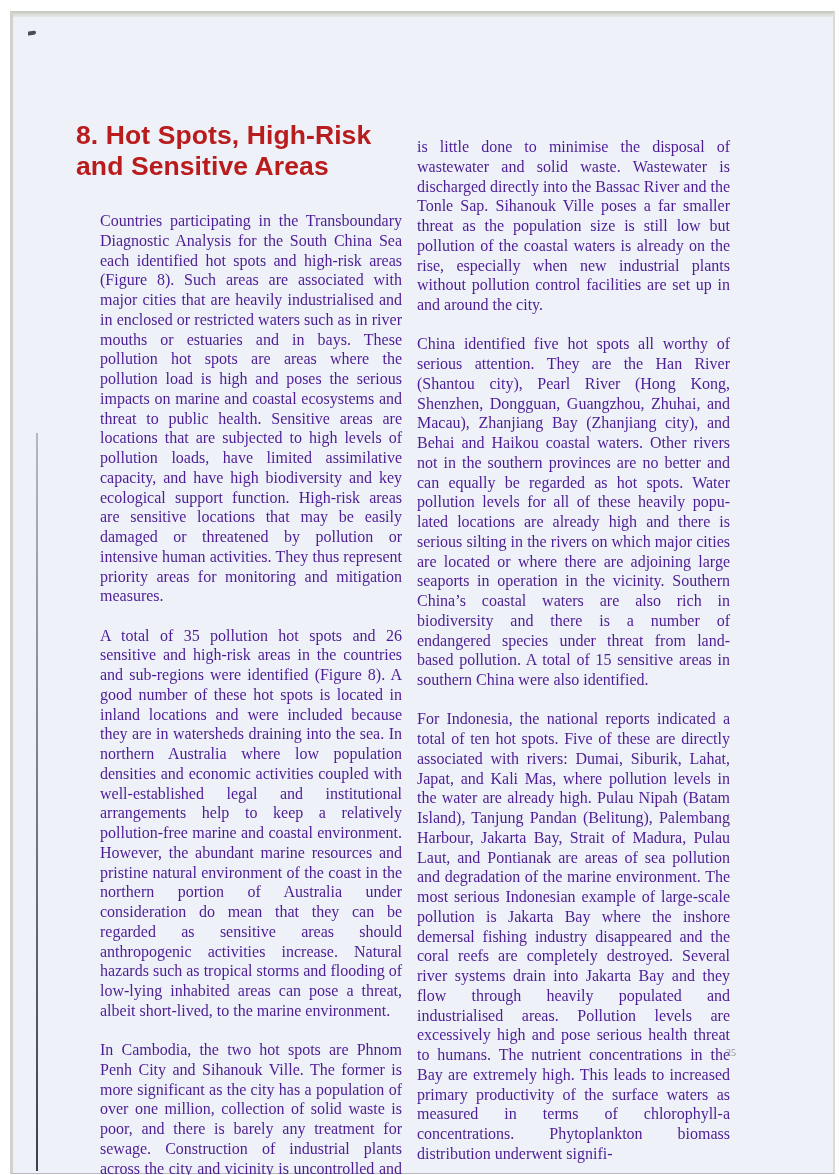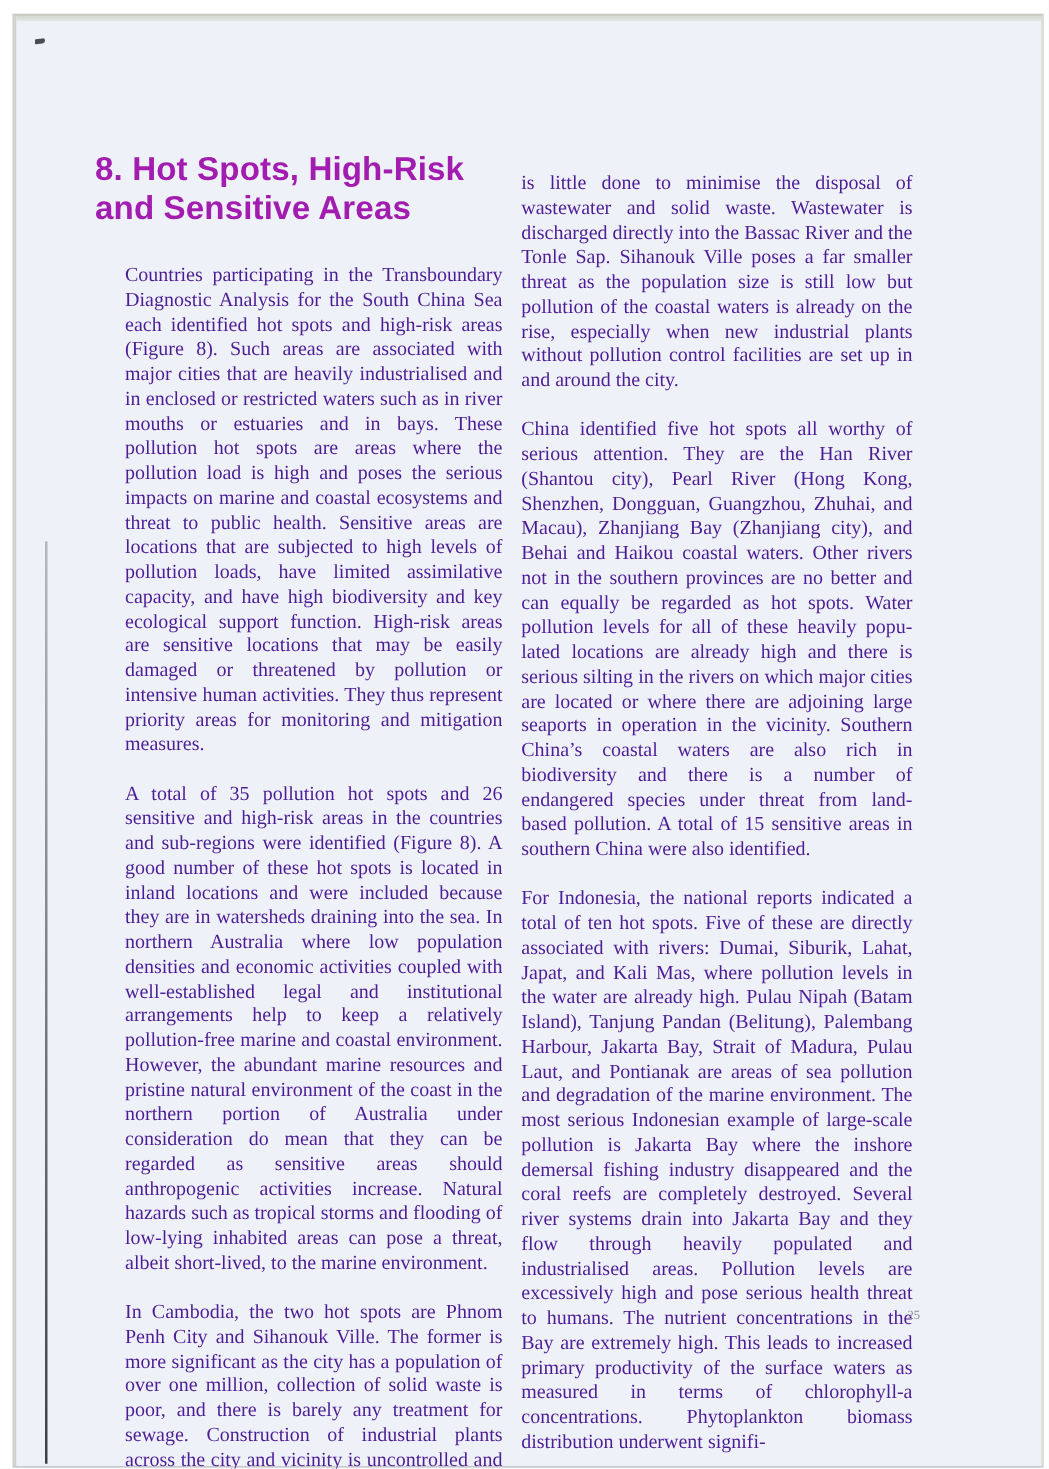--- a/index.html
+++ b/index.html
@@ -53,21 +53,21 @@
   .title {
     position: absolute;
     left: 76px;
     top: 120px;
     width: 320px;
     margin: 0;
     font-family: "Liberation Sans", sans-serif;
     font-weight: bold;
     font-size: 26.5px;
     line-height: 31px;
-    color: #a21caf;
+    color: #b91c1c;
     letter-spacing: 0.1px;
   }
   .col {
     position: absolute;
     font-size: 16px;
     line-height: 19.75px;
     color: #4c1d95;
     text-align: justify;
   }
   .col-left {

